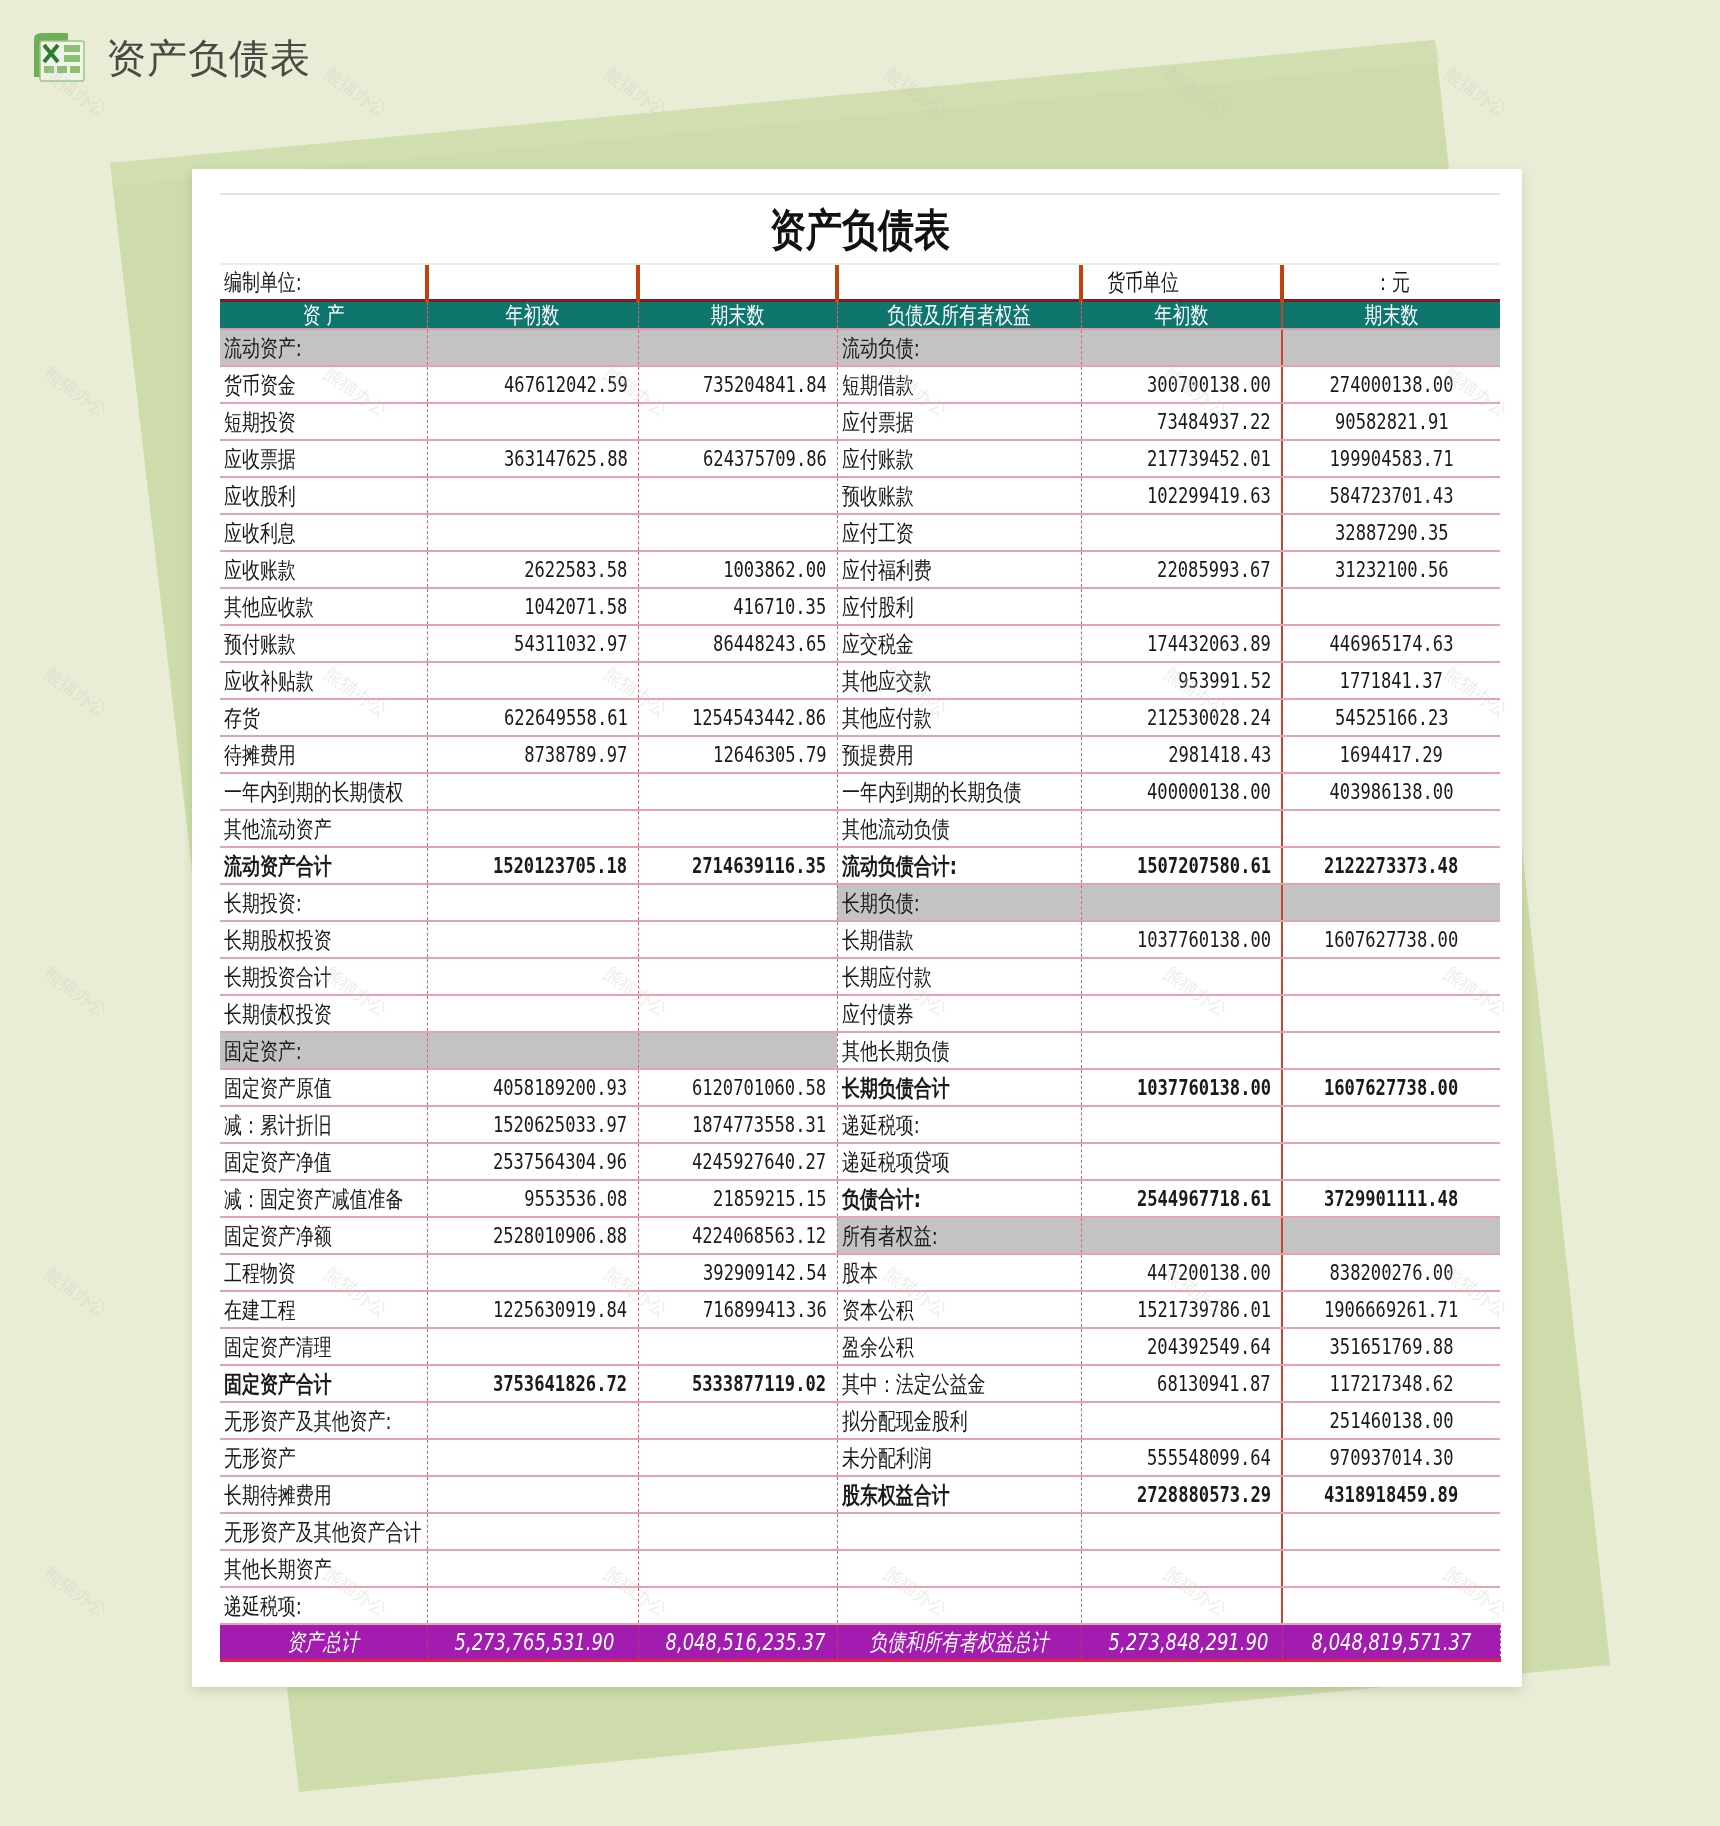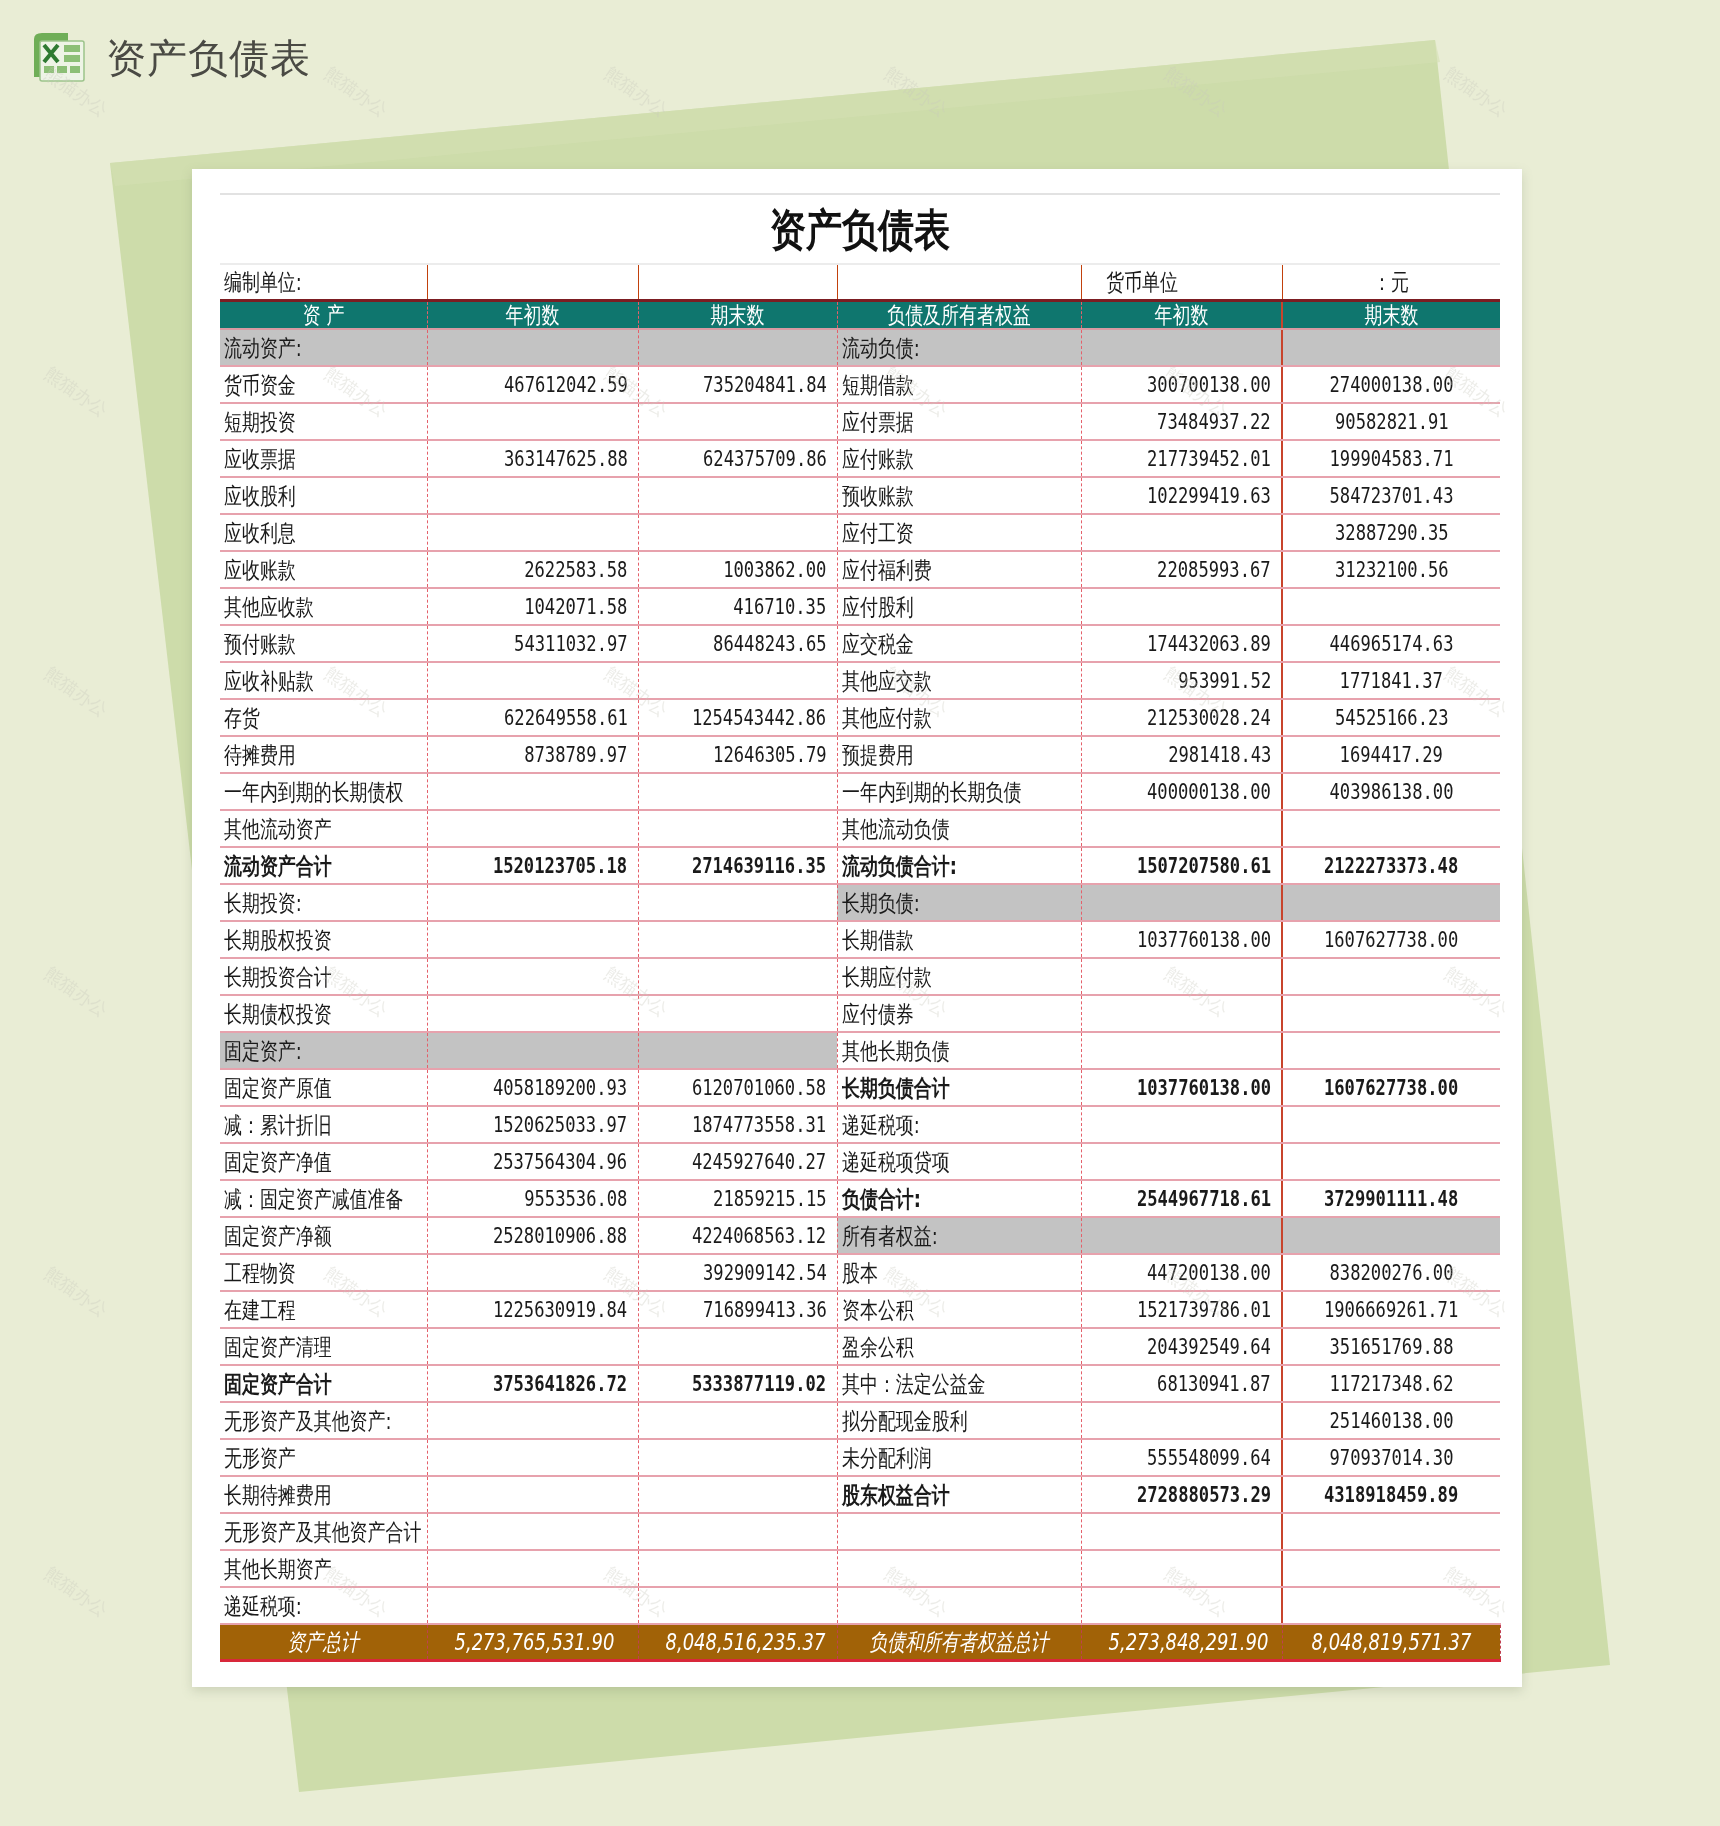--- a/index.html
+++ b/index.html
@@ -36,33 +36,33 @@
     border-bottom:2px solid #e7a2ad; border-right:1px dashed #e4606a;
     font-family:"DejaVu Sans", sans-serif; vertical-align:bottom;
   }
   td span.t { display:inline-block; transform:scaleX(0.78); transform-origin:left bottom; line-height:34px; }
   td.num { text-align:right; padding-right:10px; }
   td.num span.t { transform-origin:right bottom; font-family:"DejaVu Sans Mono", monospace; font-size:22px; }
   td.num-c { text-align:center; }
   td.num-c span.t { transform-origin:center bottom; font-family:"DejaVu Sans Mono", monospace; font-size:22px; }
   td.c5b { border-right:2px solid #c8442c; }
   td.last { border-right:none; }
-  tr.info td { border-bottom:none; border-right:1px solid #c2410c; height:34px; }
+  tr.info td { border-bottom:none; border-right:4px solid #c2410c; height:34px; }
   tr.info td.last { border-right:none; }
   tr.info td.r { text-align:left; }
   tr.info td.ctr { text-align:center; }
   tr.head td {
     background:#0f766e; color:#fff; height:26px; text-align:center; border-top:3px solid #7c1d22;
     border-bottom:2px solid #d89aa2; font-size:23px;
   }
   tr.head td span.t { transform-origin:center bottom; line-height:26px; }
   td.gray { background:#c3c3c3; }
   td.bold span.t { font-weight:bold; }
   tr.total td {
-    background:#a16207; color:#fff; height:34px; text-align:center; font-style:italic;
+    background:#a21caf; color:#fff; height:34px; text-align:center; font-style:italic;
     border-bottom:3px solid #d8283a; border-right:1px dashed #c04050;
   }
   tr.total td span.t { transform-origin:center bottom; font-family:"DejaVu Sans", sans-serif; font-size:23px; }
 </style>
 </head>
 <body>
 
 <svg class="bg-shape" viewBox="0 0 1720 1826">
   <polygon points="110,163 1435,40 1610,1665 299,1792" fill="#cddcaa"></polygon>
   <polygon points="110,163 1435,40 1440,62 115,186" fill="#d3e0b2" opacity="0.6"></polygon>

